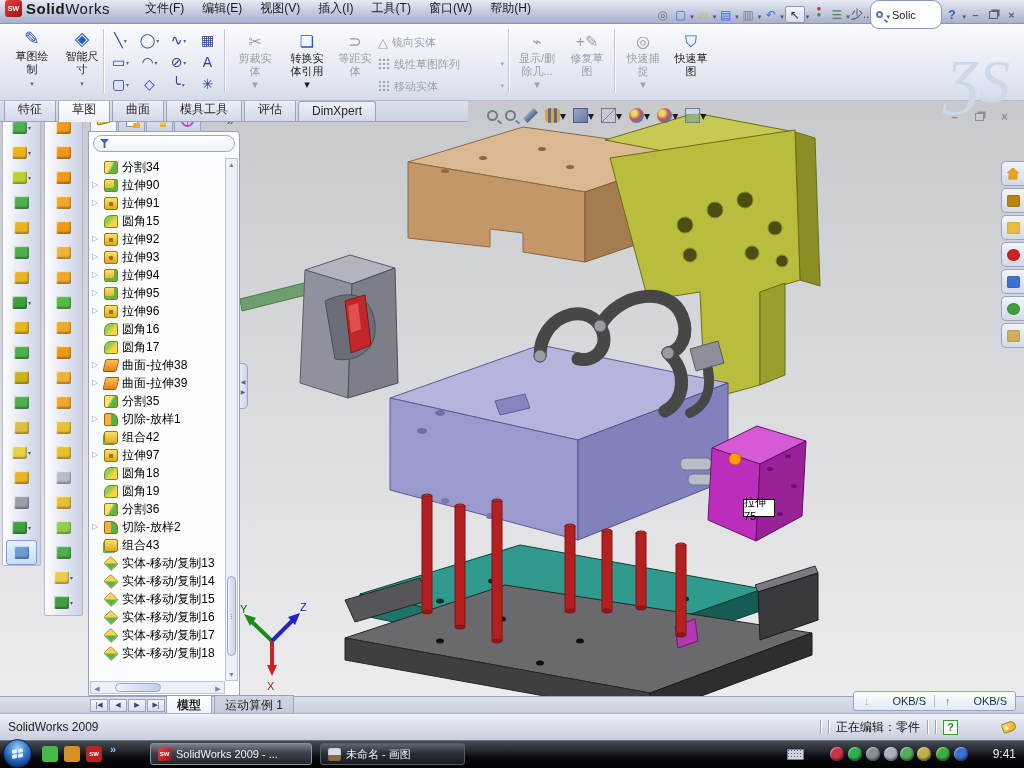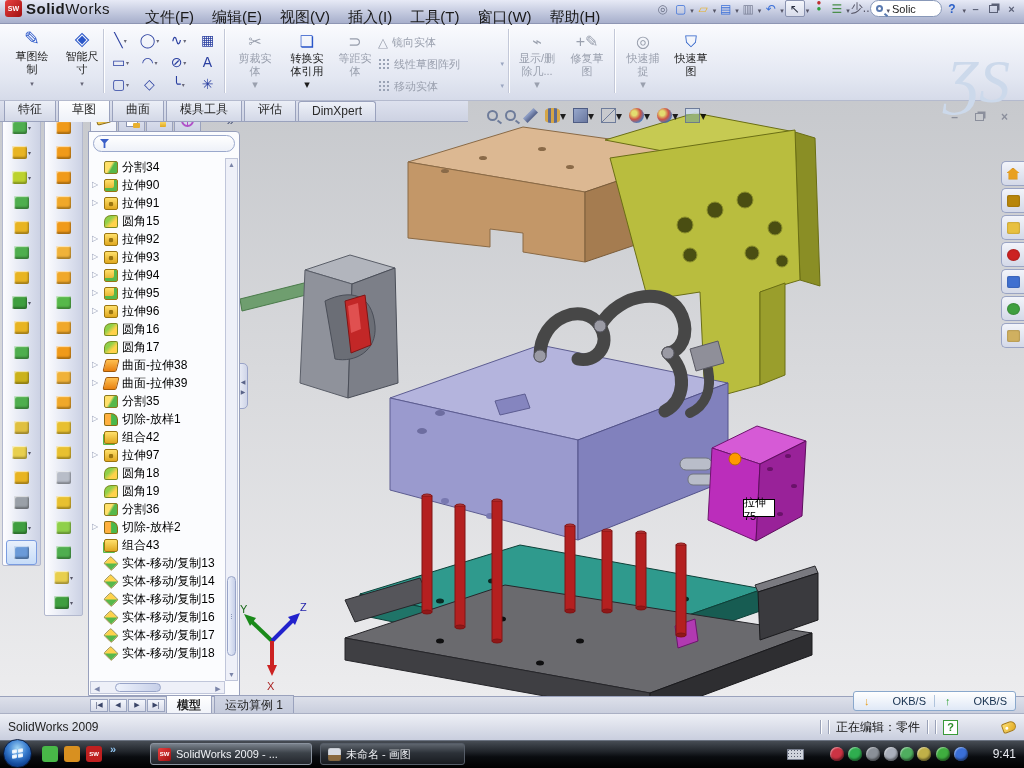--- a/index.html
+++ b/index.html
@@ -3,27 +3,27 @@
 <meta charset="utf-8">
 <style>
 *{margin:0;padding:0;box-sizing:border-box}
 html,body{width:1024px;height:768px;overflow:hidden}
 body{font-family:"Liberation Sans",sans-serif;position:relative;background:#d6d9e6;font-size:12px}
 
 #titlebar{position:absolute;left:0;top:0;width:1024px;height:24px;background:linear-gradient(#e7eaf6,#b9c0d8 70%,#a8b0cc);display:flex;align-items:flex-start;border-bottom:1px solid #8e96b4;z-index:40}
 .swlogo{width:17px;height:17px;margin:0 4px 0 5px;background:linear-gradient(135deg,#e84040,#a01010);border-radius:3px;color:#fff;font-size:7px;font-weight:bold;display:flex;align-items:center;justify-content:center}
 .brand{font-size:15px;color:#1a1a1a;margin-right:26px;letter-spacing:.5px}
 .brand b{font-weight:bold}
-.menu{font-size:15px;color:#1a1a1a;padding:8px 9px;cursor:default}
+.menu{font-size:12px;color:#1a1a1a;padding:0 9px;cursor:default}
 #tbar-right{margin-left:auto;display:flex;align-items:center;gap:1px;padding-right:4px}
 .tt{min-width:17px;height:17px;display:flex;align-items:center;justify-content:center;font-size:12px;border-radius:2px}
 .tt.boxed{border:1px solid #8a93b0;background:linear-gradient(#f4f6fc,#d8dcea);width:20px}
 .tt.traffic{text-shadow:0 -6px 0 #c03030;font-size:8px;line-height:8px}
 .dd::after{content:"▾";font-size:7px;color:#556;margin-left:1px}
-.searchpill{width:72px;height:17px;border:1px solid #8898b8;border-radius:9px;background:#fff;display:flex;align-items:center;gap:2px;padding:6px 5px;font-size:11px;color:#222}
+.searchpill{width:72px;height:29px;border:1px solid #8898b8;border-radius:9px;background:#fff;display:flex;align-items:center;gap:2px;padding:6px 5px;font-size:11px;color:#222}
 .mag{width:7px;height:7px;border:2px solid #5a7ab0;border-radius:50%;position:relative;flex:none}
 .mag::after{content:"";position:absolute;width:4px;height:2px;background:#5a7ab0;left:6px;top:7px;transform:rotate(40deg)}
 .twin{width:17px;height:15px;display:flex;align-items:center;justify-content:center;color:#5a6076;font-weight:bold;font-size:11px}
 .resticon{width:9px;height:8px;border:1px solid currentColor;box-shadow:2px -2px 0 -0.5px currentColor;color:#5a6076}
 
 #ribbon{position:absolute;left:0;top:24px;width:1024px;height:77px;background:linear-gradient(#fafbfe,#e3e7f2 70%,#d6dbe9);border-bottom:1px solid #b4bace;z-index:30}
 .rbig{position:absolute;top:3px;width:48px;height:70px;text-align:center;font-size:11px;line-height:13px;color:#1c1c1c;border-radius:3px}
 .rbig .ric{font-size:19px;height:23px;line-height:23px;color:#2855c8}
 .rbig .car{font-size:7px;color:#667;display:block;margin-top:1px}
 .gray,.gray .ric{color:#9aa0ae !important}

